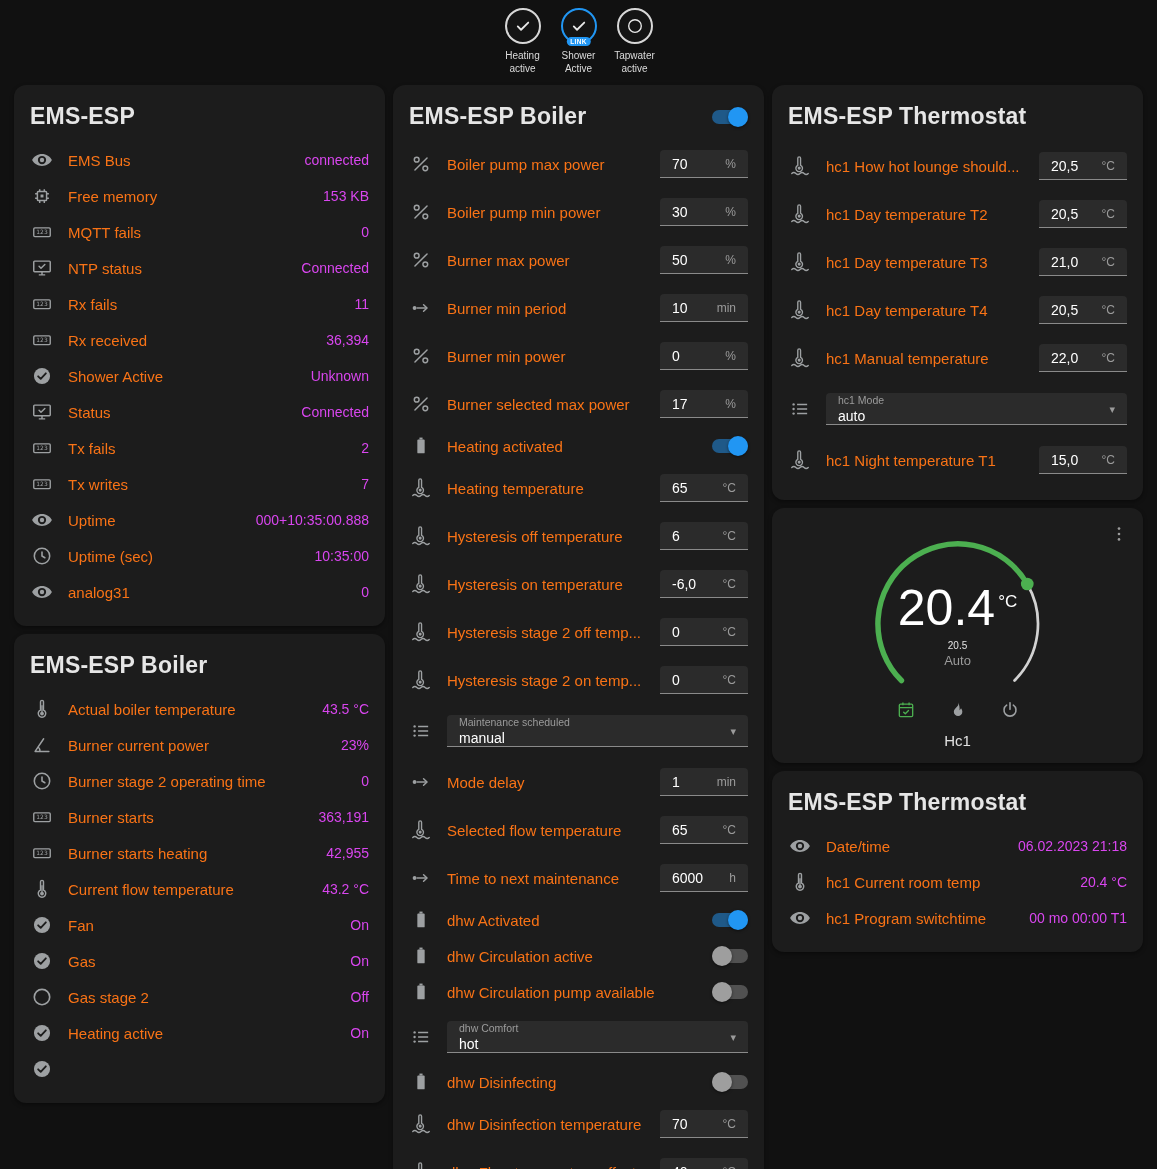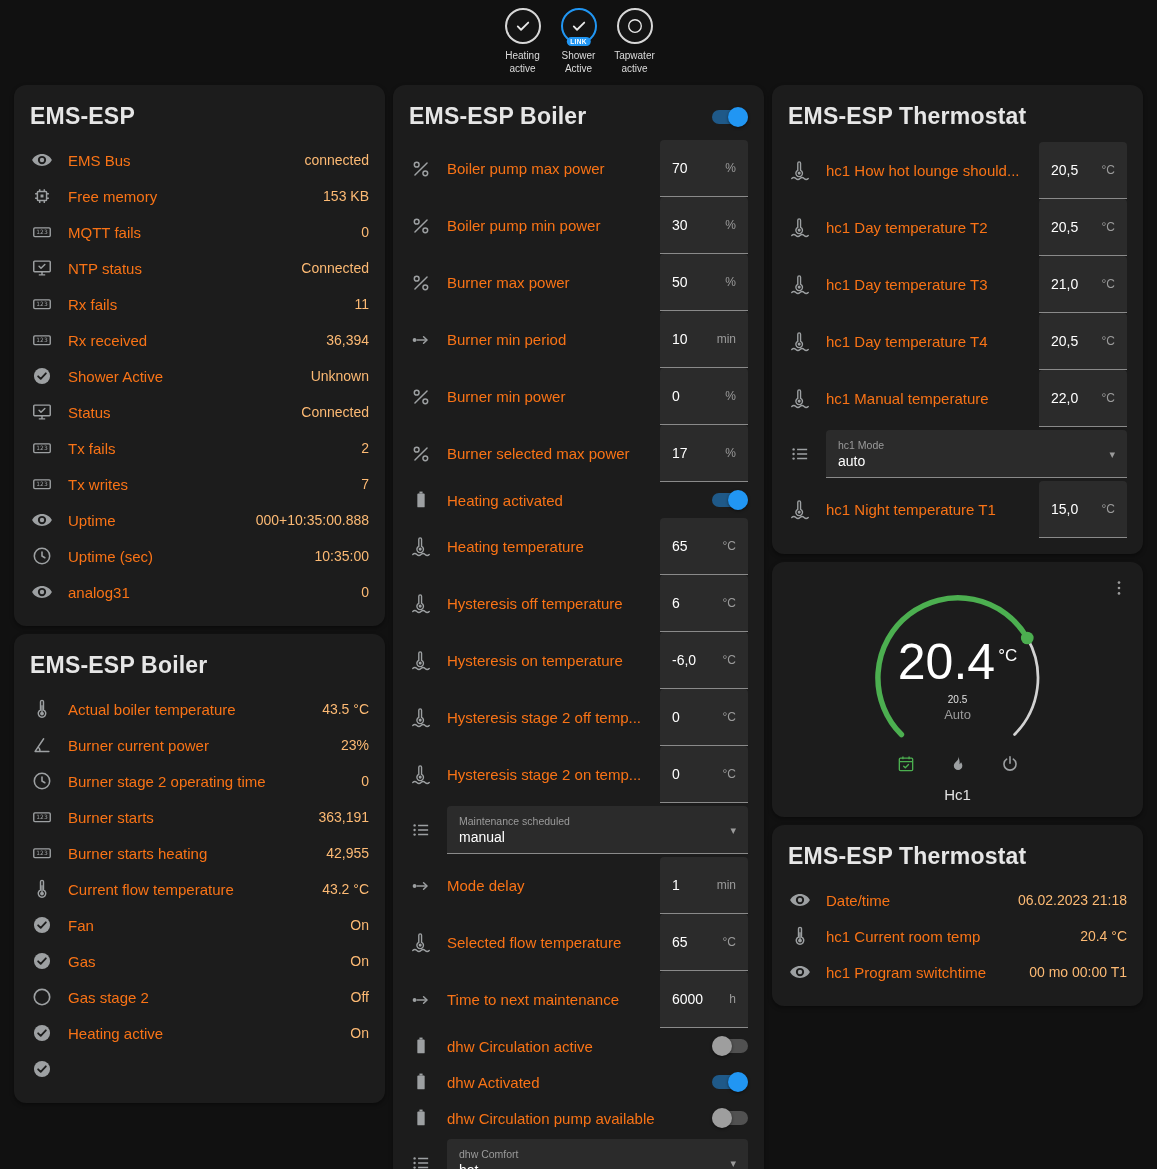--- a/index.html
+++ b/index.html
@@ -29,28 +29,28 @@
   
   .rows{display:flex;flex-direction:column}
   .row{display:flex;align-items:center;gap:14px}
   .row-sensor{min-height:36px;cursor:pointer}
   .row-number{min-height:48px}
   .row-toggle{min-height:36px}
   .row-select{min-height:54px;padding:3px 0}
   .icon{width:24px;flex:none;display:flex;align-items:center;justify-content:center;color:#9da0a2}
   .icon svg{width:22px;height:22px}
   .row-label{flex:1;font-size:15px;color:#f97316;white-space:nowrap;overflow:hidden;text-overflow:ellipsis}
-  .row-value{font-size:14px;color:#fdba74;text-align:right;white-space:nowrap}
+  .row-value{font-size:14px;color:#d946ef;text-align:right;white-space:nowrap}
   
-  .numbox{min-width:88px;height:57px;background:#2b2b2b;border-radius:4px 4px 0 0;border-bottom:1px solid #8a8a8a;
+  .numbox{min-width:88px;height:28px;background:#2b2b2b;border-radius:4px 4px 0 0;border-bottom:1px solid #8a8a8a;
     display:flex;align-items:center;justify-content:space-between;gap:10px;padding:0 12px;cursor:text;flex:none}
   .numval{font-size:14px;color:#fff}
   .numunit{font-size:12px;color:#9b9b9b}
   
-  .selbox{flex:1;min-width:0;height:48px;background:#2b2b2b;border-radius:4px 4px 0 0;border-bottom:1px solid #8a8a8a;
+  .selbox{flex:1;min-width:0;height:32px;background:#2b2b2b;border-radius:4px 4px 0 0;border-bottom:1px solid #8a8a8a;
     position:relative;padding:6px 36px 6px 12px;display:flex;flex-direction:column;justify-content:center;cursor:pointer}
   .sel-float{font-size:10.5px;color:#9b9b9b;margin-bottom:2px}
   .sel-value{font-size:14px;color:#fff}
   .caret{position:absolute;right:12px;top:50%;transform:translateY(-50%);color:#9b9b9b;font-size:11px}
   
   .toggle{width:36px;height:14px;border-radius:7px;background:#515151;position:relative;cursor:pointer;flex:none}
   .toggle .thumb{position:absolute;top:-3px;left:0;width:20px;height:20px;border-radius:50%;background:#9e9e9e;
     box-shadow:0 1px 3px rgba(0,0,0,.5);transition:left .1s}
   .toggle.on{background:rgba(33,150,243,.5)}
   .toggle.on .thumb{left:16px;background:#2196f3}
@@ -601,34 +601,34 @@
                 <span class="numunit">h</span>
               </div>
             </div>
             <div class="row row-toggle">
               <span class="icon">
                 <svg viewBox="0 0 24 24">
                   <rect x="8" y="5" width="8" height="15" rx="1" fill="currentColor"></rect>
                   <rect x="10.3" y="2.8" width="3.4" height="2.2" fill="currentColor"></rect>
                 </svg>
               </span>
+              <div class="row-label">dhw Activated</div>
+              <div class="toggle on">
+                <div class="thumb"></div>
+              </div>
+            </div>
+            <div class="row row-toggle">
+              <span class="icon">
+                <svg viewBox="0 0 24 24">
+                  <rect x="8" y="5" width="8" height="15" rx="1" fill="currentColor"></rect>
+                  <rect x="10.3" y="2.8" width="3.4" height="2.2" fill="currentColor"></rect>
+                </svg>
+              </span>
               <div class="row-label">dhw Circulation active</div>
               <div class="toggle">
-                <div class="thumb"></div>
-              </div>
-            </div>
-            <div class="row row-toggle">
-              <span class="icon">
-                <svg viewBox="0 0 24 24">
-                  <rect x="8" y="5" width="8" height="15" rx="1" fill="currentColor"></rect>
-                  <rect x="10.3" y="2.8" width="3.4" height="2.2" fill="currentColor"></rect>
-                </svg>
-              </span>
-              <div class="row-label">dhw Activated</div>
-              <div class="toggle on">
                 <div class="thumb"></div>
               </div>
             </div>
             <div class="row row-toggle">
               <span class="icon">
                 <svg viewBox="0 0 24 24">
                   <rect x="8" y="5" width="8" height="15" rx="1" fill="currentColor"></rect>
                   <rect x="10.3" y="2.8" width="3.4" height="2.2" fill="currentColor"></rect>
                 </svg>
               </span>

